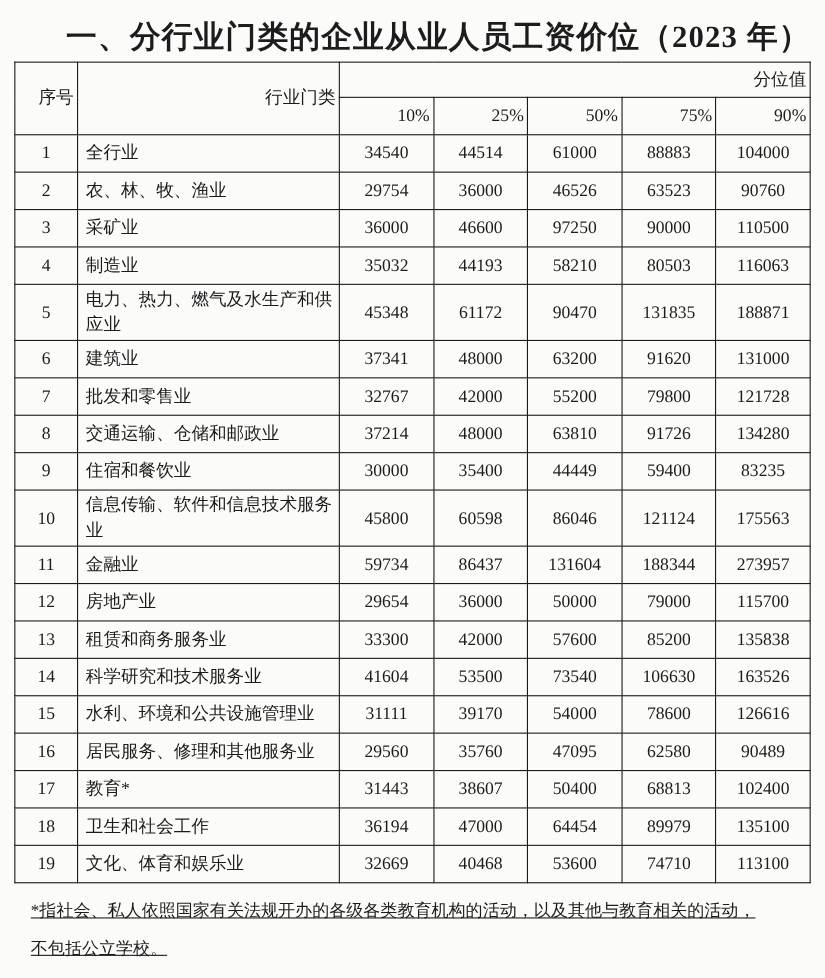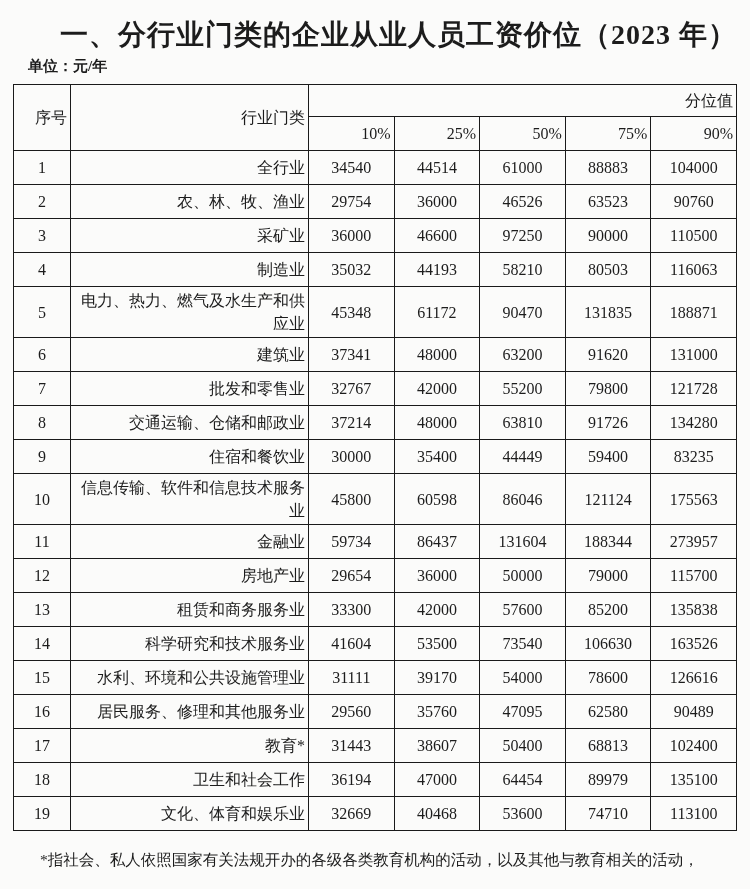--- a/index.html
+++ b/index.html
@@ -48,46 +48,46 @@
   }
   table.wage-table th {
     text-align: right;
   }
   .c-seq {
     width: 57px;
     text-align: center;
   }
   .c-industry {
     width: 238px;
-    text-align: right;
+    text-align: left;
     padding-left: 7px !important;
   }
   .c-val {
     text-align: center;
   }
   tr.h1 th { height: 27px; }
   tr.h2 th { height: 29px; }
   tbody td { height: 29px; }
   .footnote {
     font-size: 15.5px;
     margin: 9px 0 0 15px;
     line-height: 34px;
   }
   .footnote p {
-    margin: 12px;
+    margin: 0;
+    text-decoration: underline;
   }
 </style>
 </head>
 <body>
 
 <div class="page">
 
   <h1 class="doc-title">一、分行业门类的企业从业人员工资价位（2023 年）</h1>
 
-  <div class="unit-line">单位：元/年</div>
 
   <table class="wage-table">
     <colgroup>
       <col style="width:57px">
       <col style="width:238px">
       <col>
         <col>
         <col>
         <col>
         <col>

